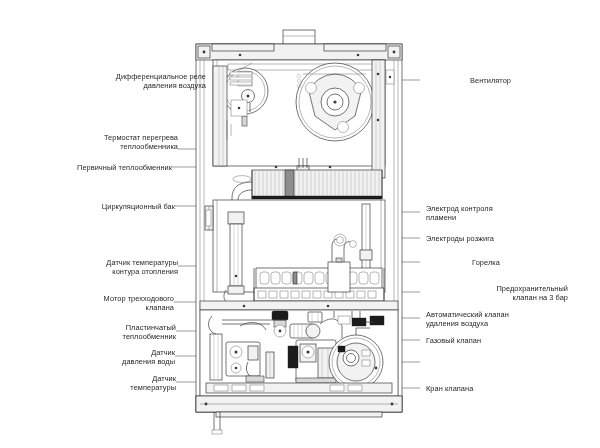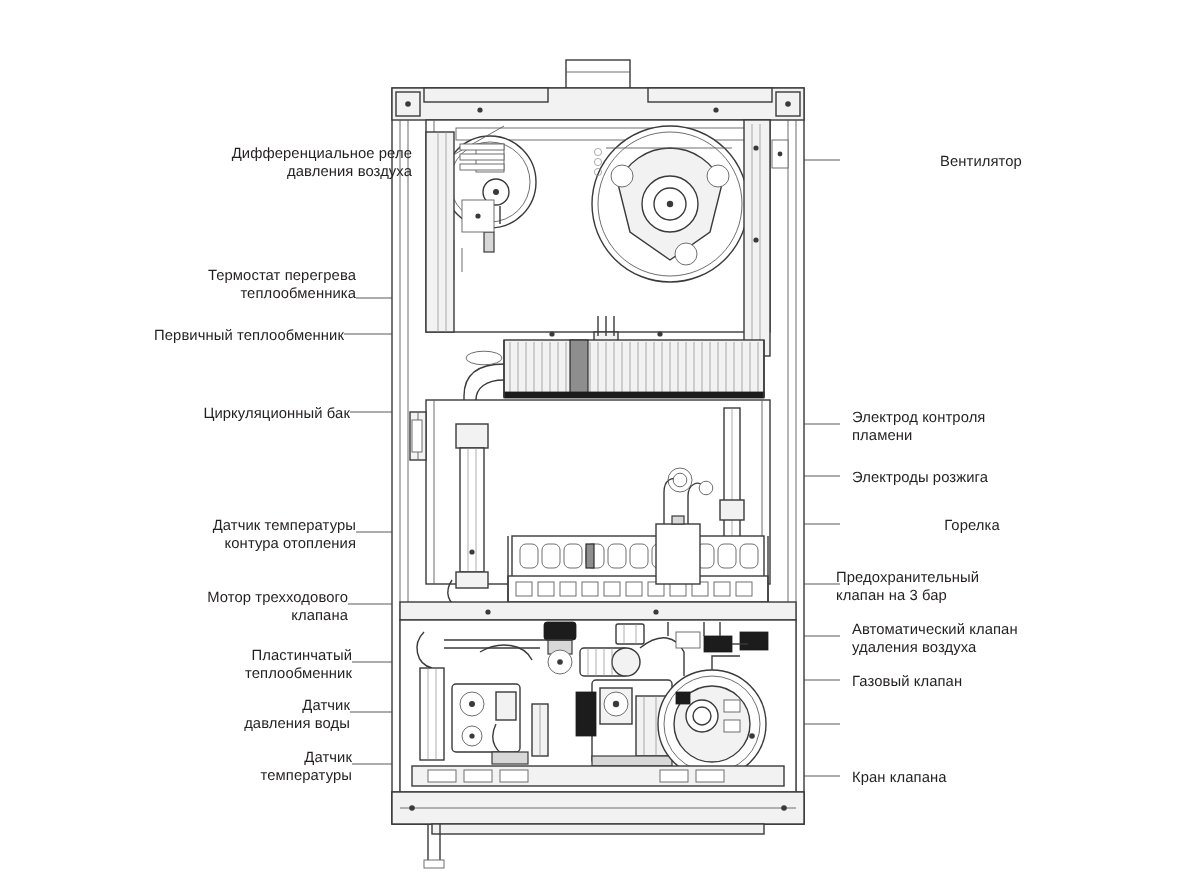--- a/index.html
+++ b/index.html
@@ -422,21 +422,21 @@
 
   <div class="label right" style="left:426px; top:76px; width:130px;margin-left:44px;">Вентилятор</div>
 
   <div class="label right" style="left:426px; top:204px; width:130px;">Электрод контроля
 пламени</div>
 
   <div class="label right" style="left:426px; top:234px; width:136px;">Электроды розжига</div>
 
   <div class="label right" style="left:426px; top:258px; width:120px;text-align:center;">Горелка</div>
 
-  <div class="label right" style="left:418px; top:284px; width:140px;">Предохранительный
+  <div class="label right" style="left:428px; top:284px; width:140px;text-align:right;">Предохранительный
 клапан на 3 бар</div>
 
   <div class="label right" style="left:426px; top:336px; width:130px;">Газовый клапан</div>
 
   <div class="label right" style="left:426px; top:310px; width:150px;">Автоматический клапан
 удаления воздуха</div>
 
 
   <div class="label right" style="left:426px; top:384px; width:130px;">Кран клапана</div>
 

